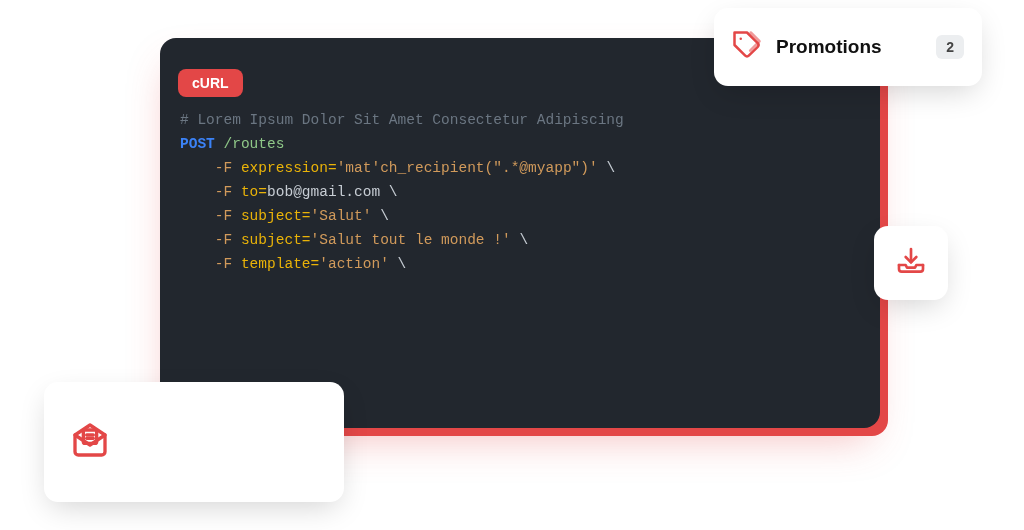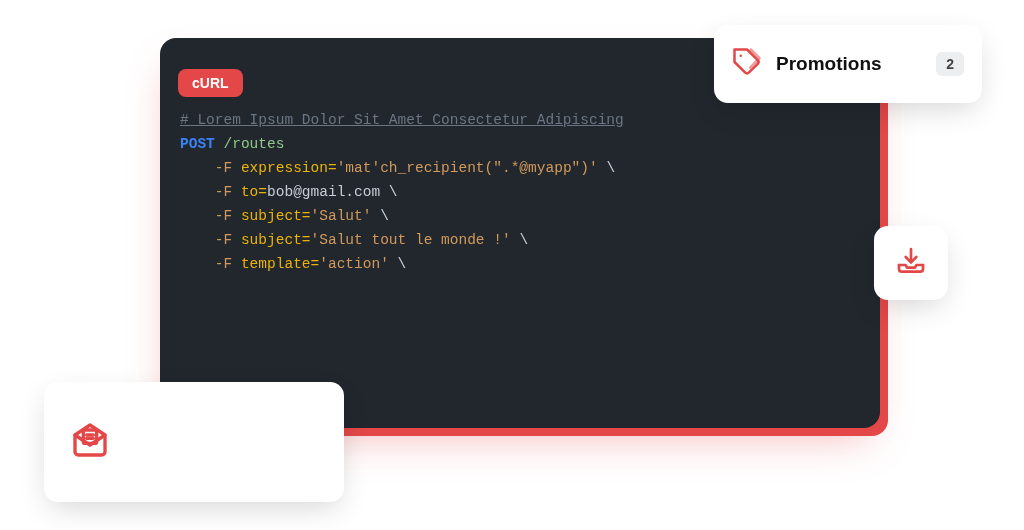--- a/index.html
+++ b/index.html
@@ -53,32 +53,32 @@
     color: #4e5a66;
     text-align: right;
     user-select: none;
     min-width: 42px;
   }
   .code {
     padding: 14px 20px;
     white-space: pre;
     color: #c7cdd4;
   }
-  .c-comment  { color: #6b7682; text-decoration: underline; }
+  .c-comment  { color: #6b7682; }
   .c-method   { color: #3b82f6; font-weight: 700; }
   .c-path     { color: #8fc888; }
   .c-flag     { color: #d19a5b; }
   .c-param    { color: #eab308; margin-top: 18px; }
   .c-string   { color: #c7cdd4; }
   .c-quote    { color: #d19a5b; }
 
   
   .promo-card {
     position: absolute;
-    top: 25px;
+    top: 8px;
     right: 42px;
     width: 268px;
     height: 78px;
     background: #fff;
     border-radius: 14px;
     box-shadow: 0 10px 30px -6px rgba(0,0,0,.18);
     display: flex;
     align-items: center;
     padding: 0 18px;
     gap: 14px;

